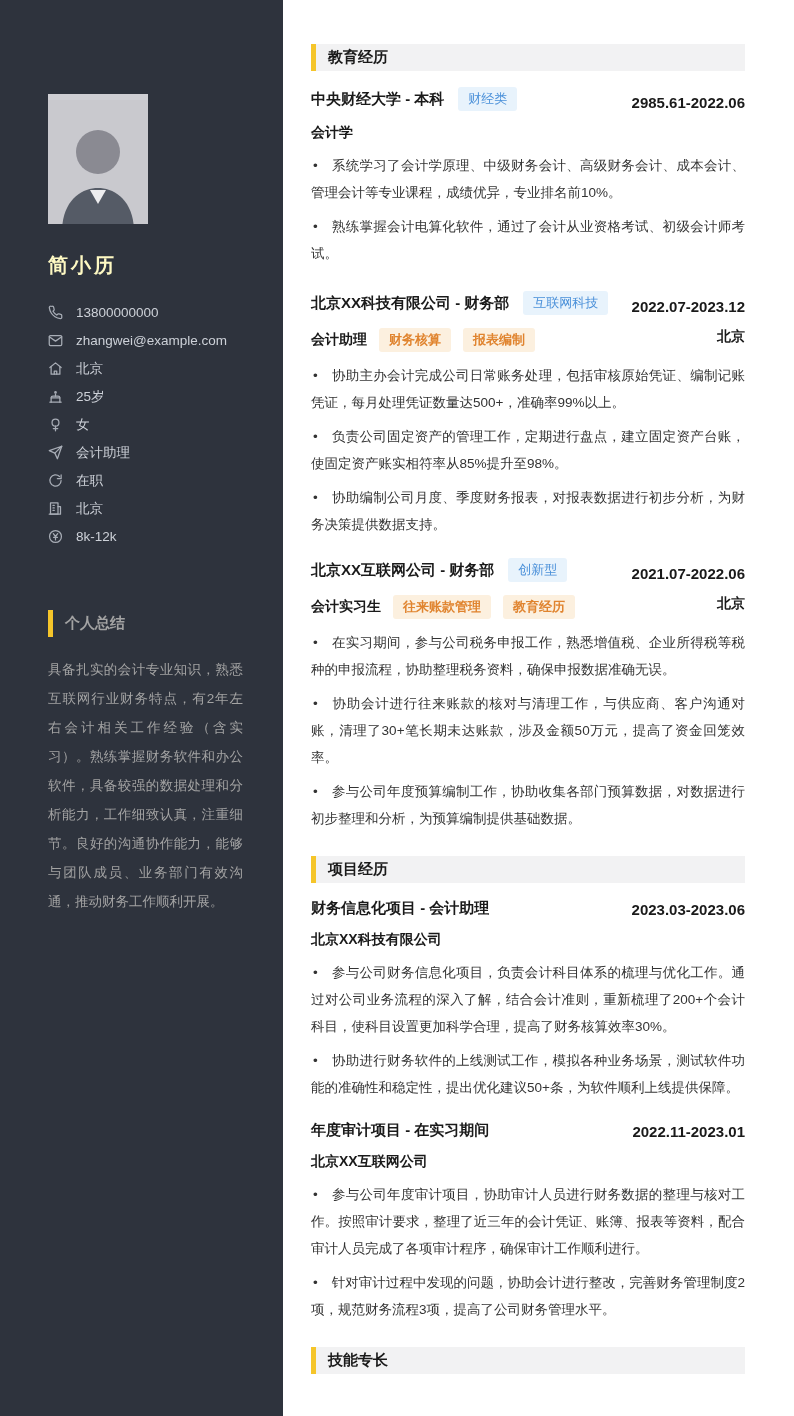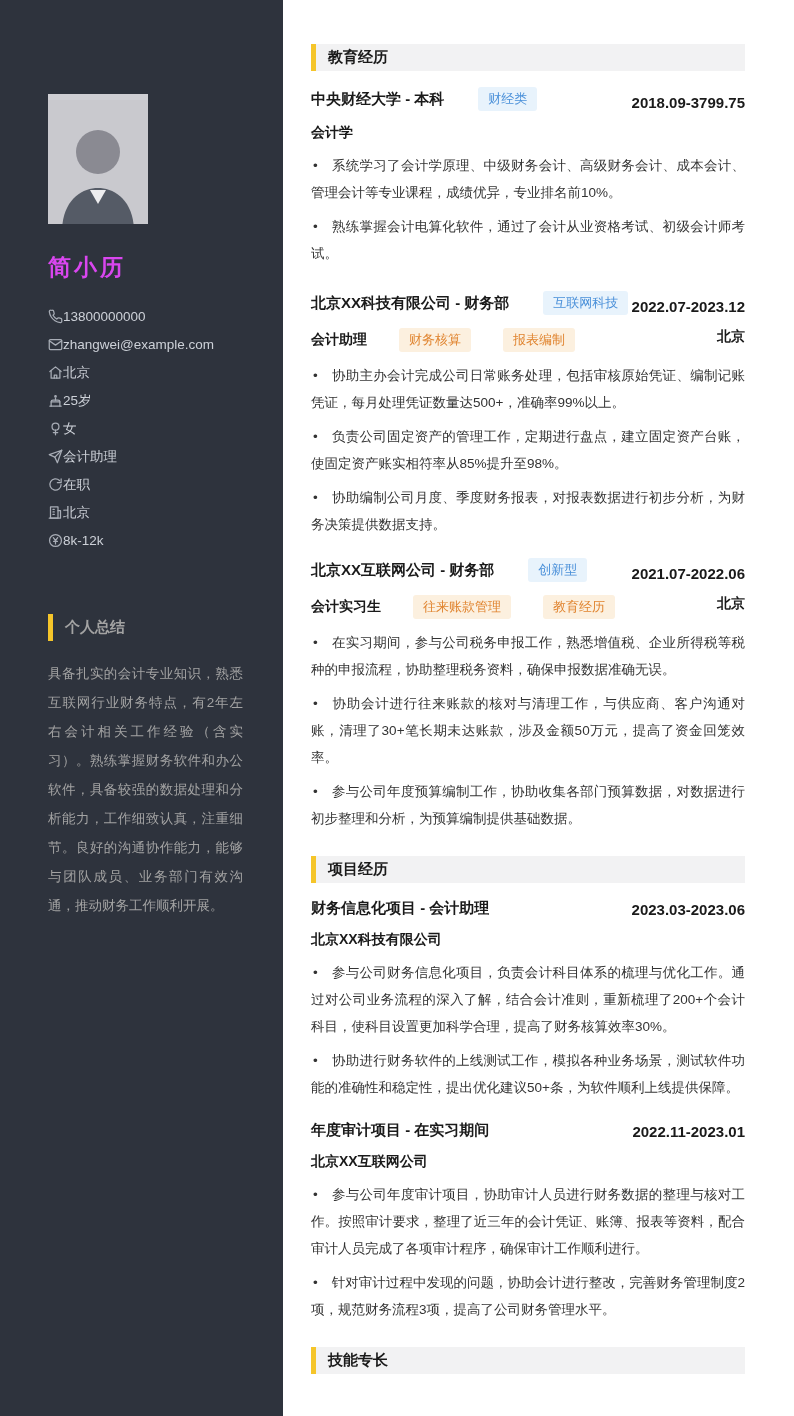--- a/index.html
+++ b/index.html
@@ -23,25 +23,25 @@
   
   .sidebar{
     width:283px;min-height:1416px;background:var(--sidebar-bg);
     padding:94px 40px 40px 48px;flex-shrink:0;color:var(--sidebar-text);
   }
   .photo{
     width:100px;height:130px;background:#CFCFD4;position:relative;overflow:hidden;
   }
   .photo svg{position:absolute;left:0;bottom:-6px;}
   .person-name{
-    margin-top:28px;color:#d946ef;font-size:23px;font-weight:bold;letter-spacing:3px;
+    margin-top:28px;color:#fef9c3;font-size:20px;font-weight:bold;letter-spacing:3px;
   }
   .contacts{margin-top:26px;}
   .contact-row{
-    display:flex;align-items:flex-start;margin-bottom:13px;
+    display:flex;align-items:flex-start;gap:13px;margin-bottom:13px;
     font-size:13.5px;line-height:15px;color:#CDD1D8;
   }
   .cicon{width:15px;height:15px;color:#A8ADB6;display:inline-flex;flex-shrink:0;}
   .cicon svg{width:15px;height:15px;}
   .summary{margin-top:66px;}
   .side-sec-head{display:flex;align-items:stretch;}
   .side-sec-bar{width:5px;background:var(--accent);}
   .side-sec-title{color:#a3a3a3;font-size:15px;font-weight:bold;padding:4px 0 4px 12px;}
   .summary-text{
     margin-top:18px;font-size:13.5px;line-height:29px;color:#a3a3a3;text-align:justify;
@@ -54,23 +54,23 @@
   .section{margin-bottom:24px;}
   .entry{margin-bottom:20px;}
   .entry-head{display:flex;justify-content:space-between;align-items:flex-end;margin-bottom:13px;}
   .eh-left{display:flex;align-items:center;gap:14px;}
   .ename{font-size:15px;font-weight:bold;color:var(--heading);}
   .edate{font-size:15px;font-weight:bold;color:var(--heading);}
   .role-row{display:flex;justify-content:space-between;align-items:flex-start;margin-bottom:10px;}
   .role-left{display:flex;align-items:center;gap:12px;}
   .role-name{font-size:14px;font-weight:bold;color:var(--heading);}
   .eloc{font-size:14px;font-weight:bold;color:var(--heading);}
-  .tag{font-size:13px;padding:3px 10px;border-radius:3px;white-space:nowrap;margin-left:20px;}
+  .tag{font-size:13px;padding:3px 10px;border-radius:3px;white-space:nowrap;}
   .tag.blue{background:var(--tag-blue-bg);color:var(--tag-blue-text);}
-  .tag.orange{background:var(--tag-orange-bg);color:var(--tag-orange-text);font-weight:normal;}
+  .tag.orange{background:var(--tag-orange-bg);color:var(--tag-orange-text);font-weight:bold;}
   .bullet{
     font-size:13.5px;line-height:27px;color:var(--body);
     text-align:justify;margin-bottom:7px;
   }
   .bullet .dot{margin:0 14px 0 2px;}
 </style>
 </head>
 <body>
 
 <aside class="sidebar">
@@ -191,21 +191,21 @@
     <div class="sec-head">
       <span class="sec-bar"></span>
       <span class="sec-title">教育经历</span>
     </div>
     <div class="entry">
       <div class="entry-head">
         <div class="eh-left">
           <span class="ename">中央财经大学 - 本科</span>
           <span class="tag blue">财经类</span>
         </div>
-        <span class="edate">2018.09-3799.75</span>
+        <span class="edate">2985.61-2022.06</span>
       </div>
       <div class="role-row">
         <div class="role-left">
           <span class="role-name">会计学</span>
         </div>
       </div>
       <p class="bullet"><span class="dot">•</span><span>系统学习了会计学原理、中级财务会计、高级财务会计、成本会计、管理会计等专业课程，成绩优异，专业排名前10%。</span></p>
       <p class="bullet"><span class="dot">•</span><span>熟练掌握会计电算化软件，通过了会计从业资格考试、初级会计师考试。</span></p>
     </div>
   </section>

